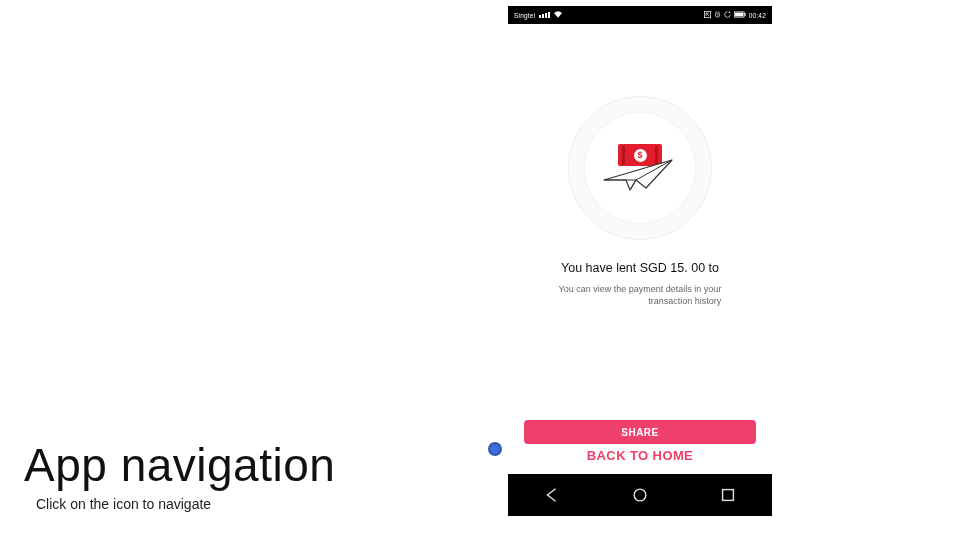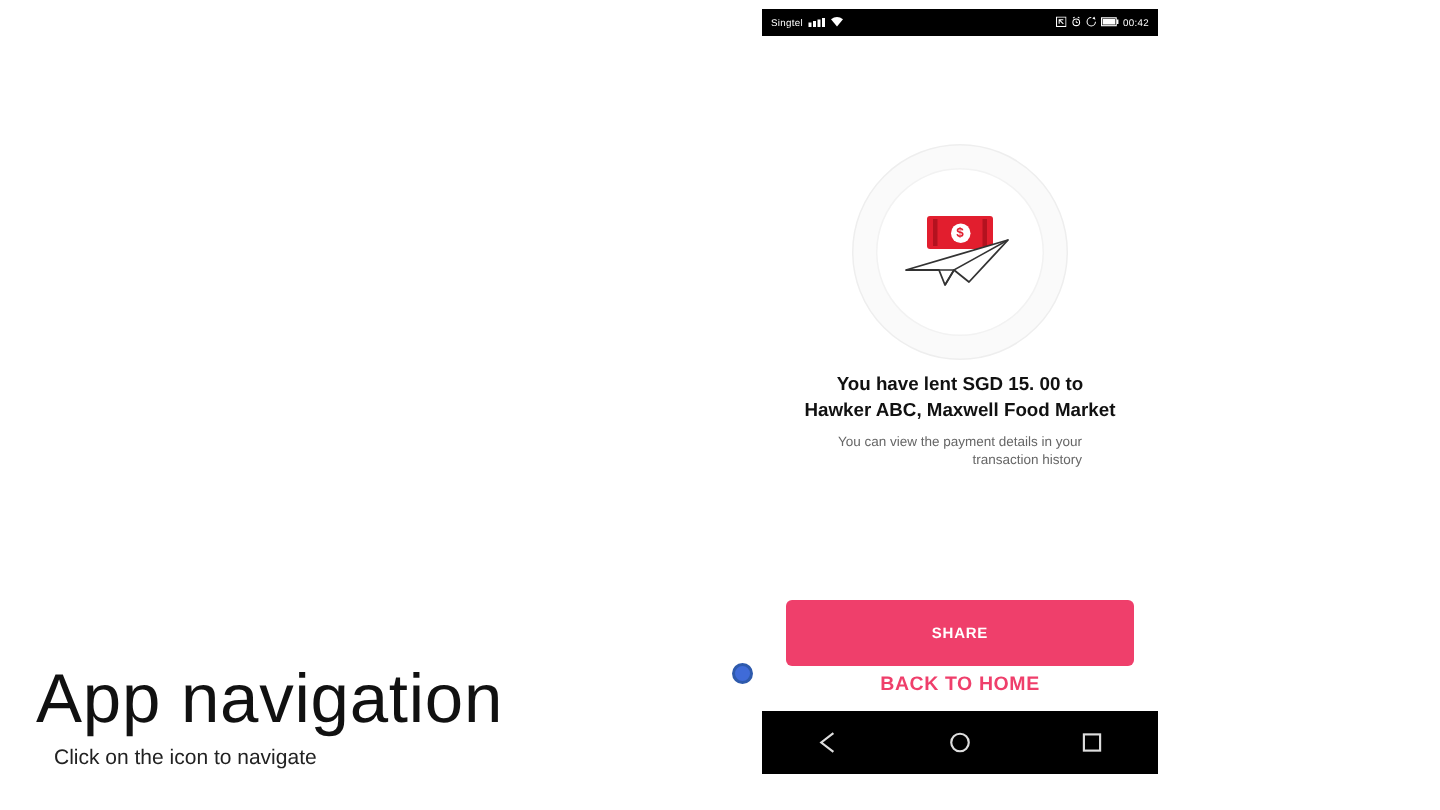--- a/index.html
+++ b/index.html
@@ -27,25 +27,25 @@
   .ring-inner { width: 110px; height: 110px; background: #fff; border-radius: 50%; display: flex; align-items: center; justify-content: center; box-shadow: 0 0 0 1px #f2f2f2; }
 
   .plane { position: relative; width: 72px; height: 40px; }
   .plane svg { position: absolute; top: 6px; left: -2px; }
   .money { position: absolute; top: -4px; left: 14px; width: 44px; height: 22px; background: #e21e2e; border-radius: 2px; display:flex; align-items:center; justify-content:center; }
   .money .coin { width: 13px; height: 13px; border-radius: 50%; background:#fff; color:#e21e2e; font-size:9px; font-weight:700; display:flex; align-items:center; justify-content:center; }
   .money::before, .money::after { content:""; position:absolute; width:3px; height:18px; background:#b4121f; top:2px; }
   .money::before { left:4px; }
   .money::after { right:4px; }
 
-  .headline { margin-top: 8px; text-align: center; font-size: 12.5px; font-weight: 700; color:#111; line-height:1.35; padding: 0 16px; }
+  .headline { margin-top: 20px; text-align: left; font-size: 12.5px; font-weight: 400; color:#111; line-height:1.35; padding: 0 16px; }
   .subline { margin-top: 6px; text-align: right; font-size: 9px; color:#666; line-height:1.35; padding: 0 22px; }
 
   .btn-area { position: absolute; bottom: 8px; left: 16px; right: 16px; }
-  .btn-share { height: 44px; background: #ef3f6b; border-radius: 4px; color:#fff; font-size: 10px; font-weight: 700; letter-spacing: 0.5px; display:flex; align-items:center; justify-content:center; }
+  .btn-share { height: 24px; background: #ef3f6b; border-radius: 4px; color:#fff; font-size: 10px; font-weight: 700; letter-spacing: 0.5px; display:flex; align-items:center; justify-content:center; }
   .btn-home { margin-top: 0; height: 22px; color:#ef3f6b; font-size: 13px; font-weight: 600; letter-spacing: 0.4px; display:flex; align-items:center; justify-content:center; }
 
   .navbar { height: 42px; background:#000; display:flex; align-items:center; justify-content:space-around; }
   .nav-icon { color:#e0e0e0; display:flex; align-items:center; justify-content:center; }
 
   .carrier { font-size: 6.5px; letter-spacing:0.2px; }
   .sigbars { display:inline-flex; gap:1px; align-items:flex-end; }
   .sigbars span { width:2px; background:#fff; display:inline-block; }
   .sigbars span:nth-child(1){height:3px;} .sigbars span:nth-child(2){height:4px;} .sigbars span:nth-child(3){height:5px;} .sigbars span:nth-child(4){height:6px;}
 </style>
@@ -121,21 +121,20 @@
               <path d="M2 26 L70 6 L44 34 L34 26 L28 36 L24 26 Z" fill="#fff" stroke="#333" stroke-width="1.2" stroke-linejoin="round"></path>
               <path d="M2 26 L34 26 L70 6" fill="none" stroke="#333" stroke-width="1"></path>
               <path d="M34 26 L28 36" fill="none" stroke="#333" stroke-width="1"></path>
             </svg>
           </div>
         </div>
       </div>
 
       <div class="headline">
         <span>You have lent SGD 15. 00 to</span><br>
-        <span>Hawker ABC, Maxwell Food Market</span>
       </div>
       <div class="subline">
         <span>You can view the payment details in your</span><br>
         <span>transaction history</span>
       </div>
 
       <div class="btn-area">
         <div class="btn-share">SHARE</div>
         <div class="btn-home">BACK TO HOME</div>
       </div>

